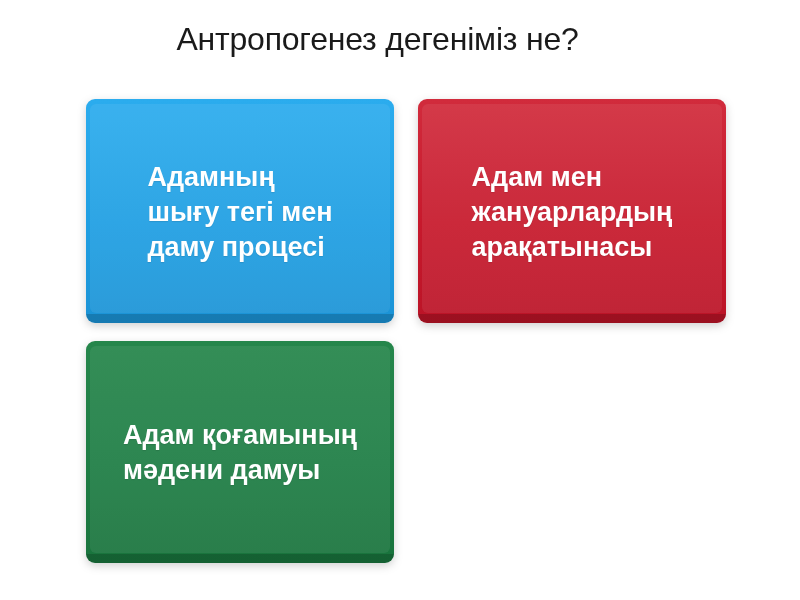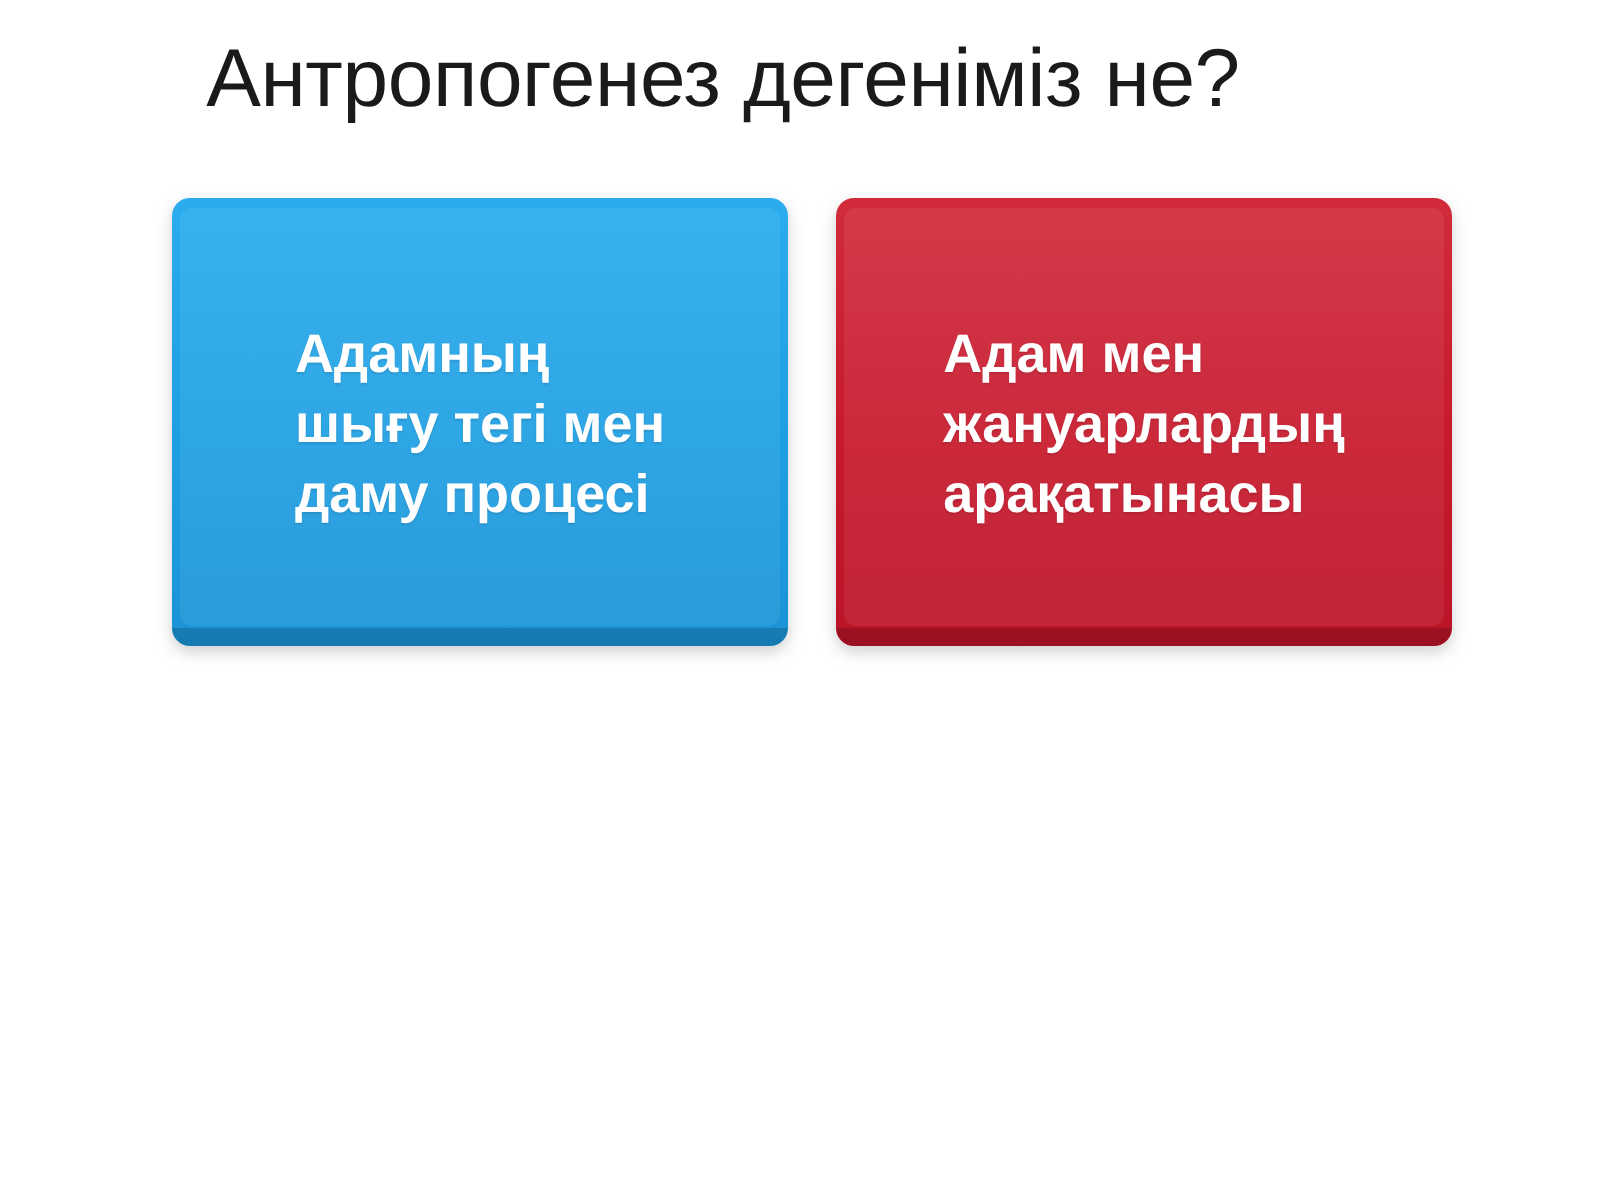--- a/index.html
+++ b/index.html
@@ -17,26 +17,26 @@
   .quiz-screen {
     position: relative;
     width: 800px;
     height: 600px;
     background: #ffffff;
     box-sizing: border-box;
   }
 
   .question-title {
     position: absolute;
-    left: 0;
+    left: 16px;
     top: 12px;
     width: 723px;
     text-align: center;
     font-family: "Liberation Sans", sans-serif;
-    font-size: 41px;
+    font-size: 32px;
     font-weight: 400;
     line-height: 54px;
     color: #1a1a1a;
     letter-spacing: -0.2px;
     white-space: nowrap;
   }
 
   .answers-grid {
     position: absolute;
     left: 86px;
@@ -136,15 +136,19 @@
 даму процесі</span>
     </div>
 
     <div class="answer-card card-red">
       <span class="answer-text">Адам мен
 жануарлардың
 арақатынасы</span>
     </div>
 
 
+    <div class="answer-card card-green">
+      <span class="answer-text">Адам қоғамының
+мәдени дамуы</span>
+    </div>
 
   </div>
 </div>
 
 </body></html>

